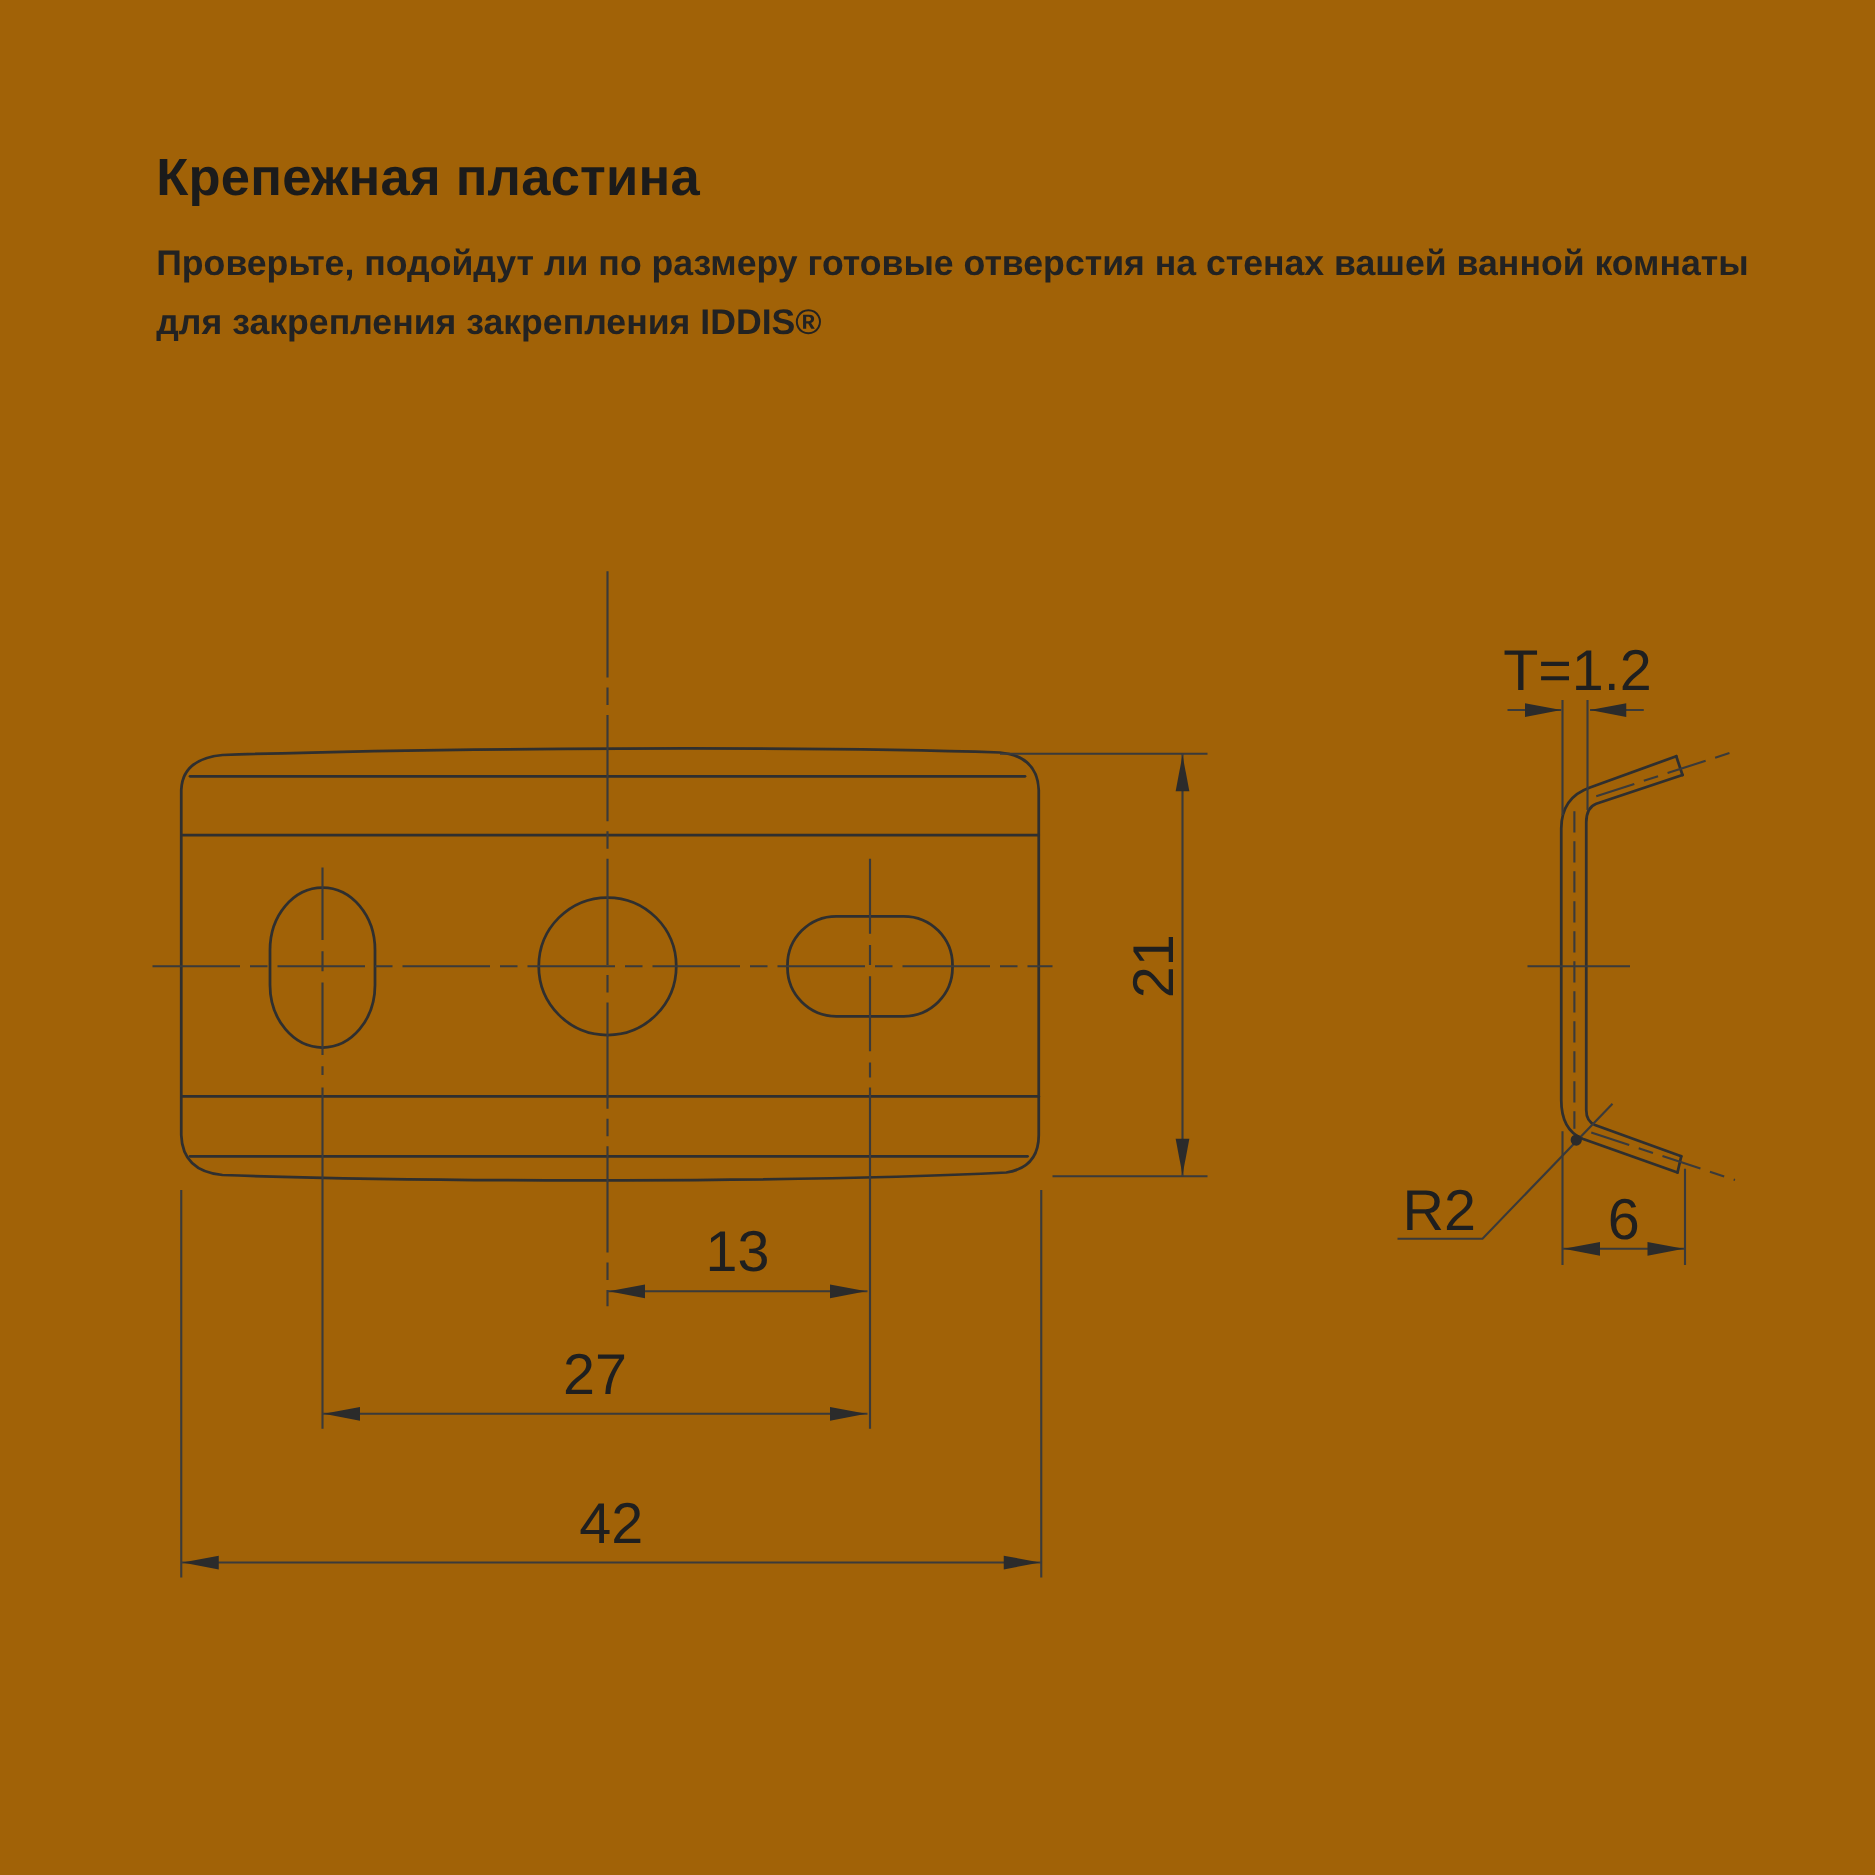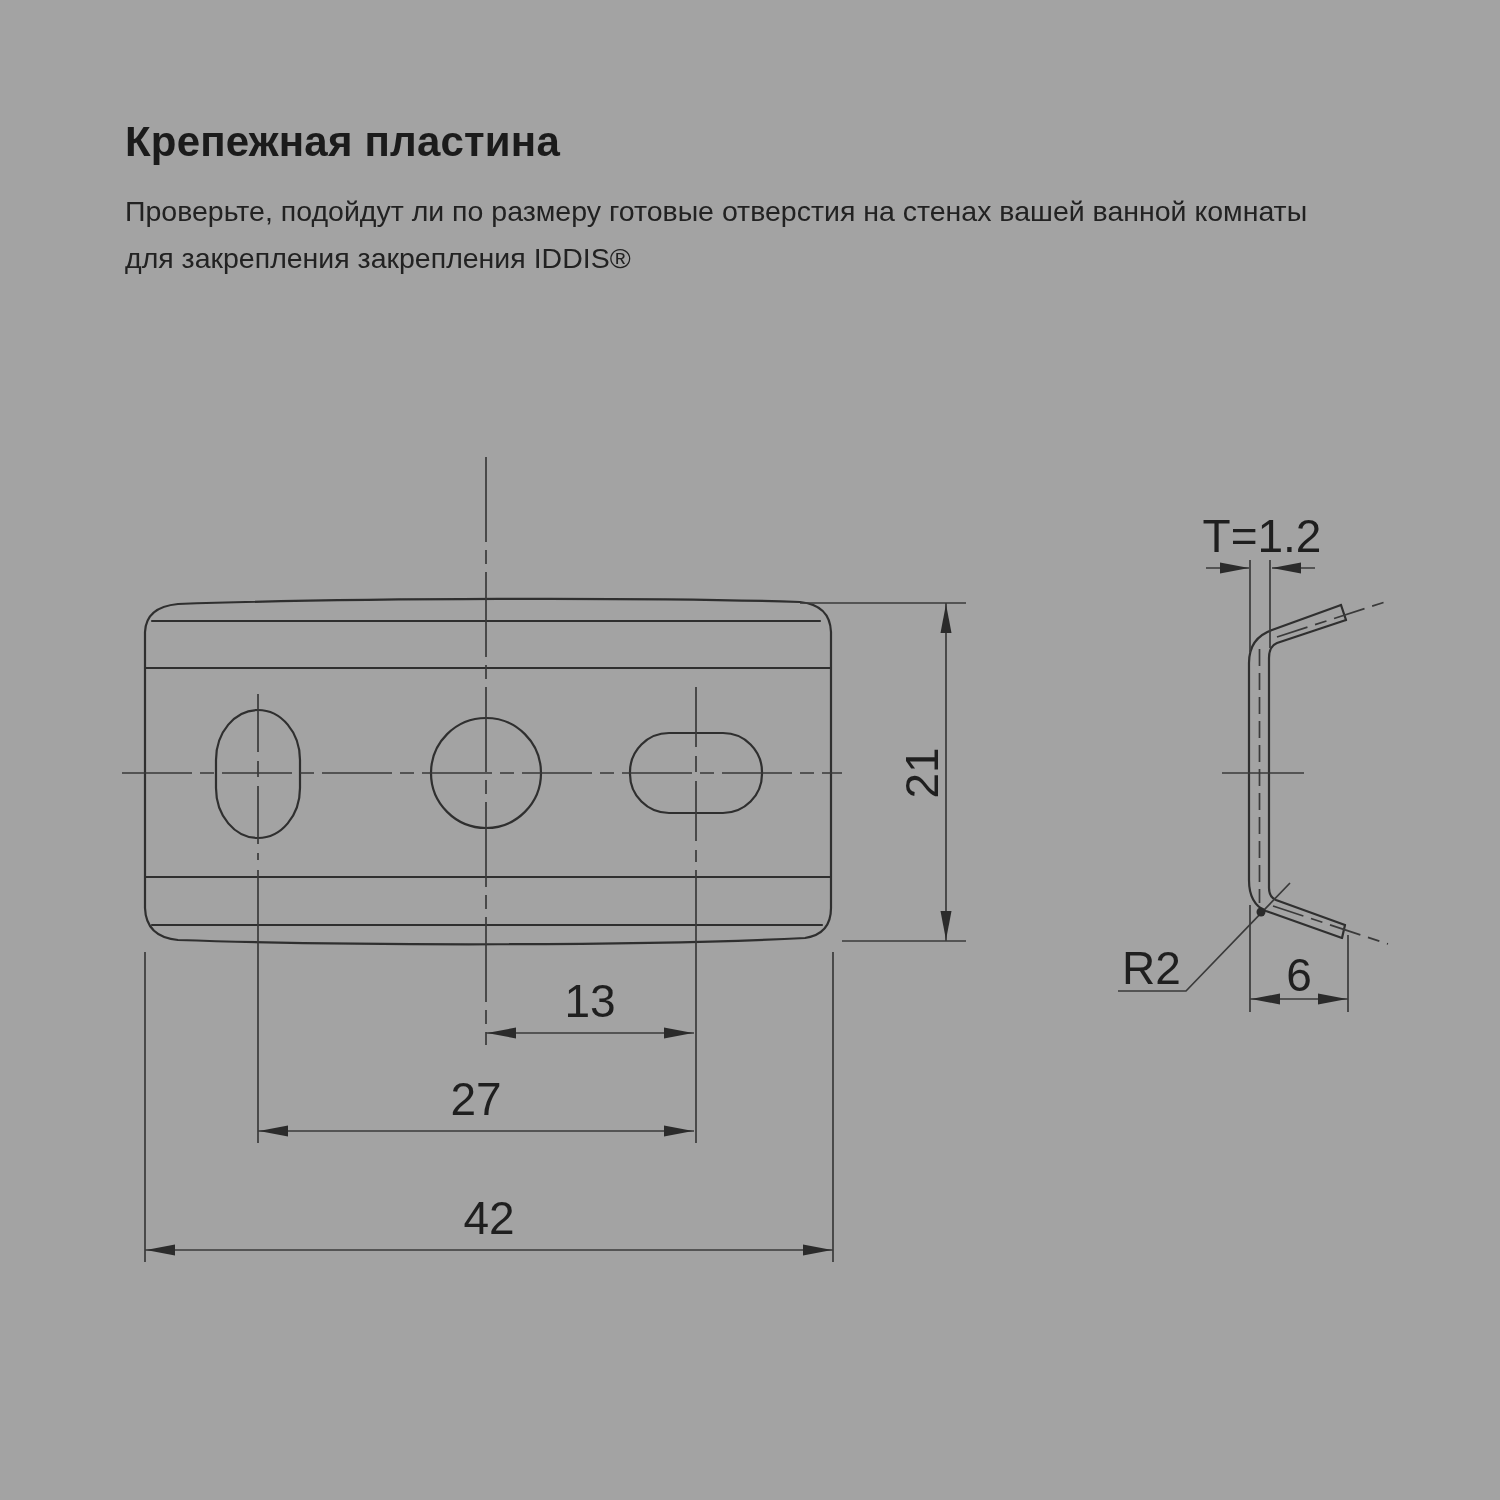--- a/index.html
+++ b/index.html
@@ -1,20 +1,20 @@
 <!DOCTYPE html>
 <html><head>
 <meta charset="utf-8">
 <style>
   html,body{margin:0;padding:0;background:#ffffff;}
-  .page{position:relative;width:1500px;height:1500px;background:#a3a3a3;overflow:hidden;
+  .page{position:relative;width:1500px;height:1500px;background:#a16207;overflow:hidden;
         font-family:"Liberation Sans", sans-serif;color:#1b1b1b;}
   .header{position:absolute;left:125px;top:118px;width:1290px;}
   .header h1{margin:0;font-size:42px;line-height:48px;font-weight:700;color:#1b1b1b;letter-spacing:.2px;}
-  .header .desc{margin-top:22px;font-size:28.5px;line-height:47px;color:#222222;font-weight:400;}
+  .header .desc{margin-top:22px;font-size:28.5px;line-height:47px;color:#222222;font-weight:700;}
   svg text{font-family:"Liberation Sans", sans-serif;fill:#1f1f1f;}
   .dim-num{font-size:46px;}
   .obj{stroke:#2f2f2f;stroke-width:2.2;fill:none;stroke-linecap:round;}
   .thin{stroke:#3a3a3a;stroke-width:1.7;fill:none;}
   .arr{fill:#2b2b2b;stroke:none;}
 </style>
 </head>
 <body>
 
 <div class="page">

